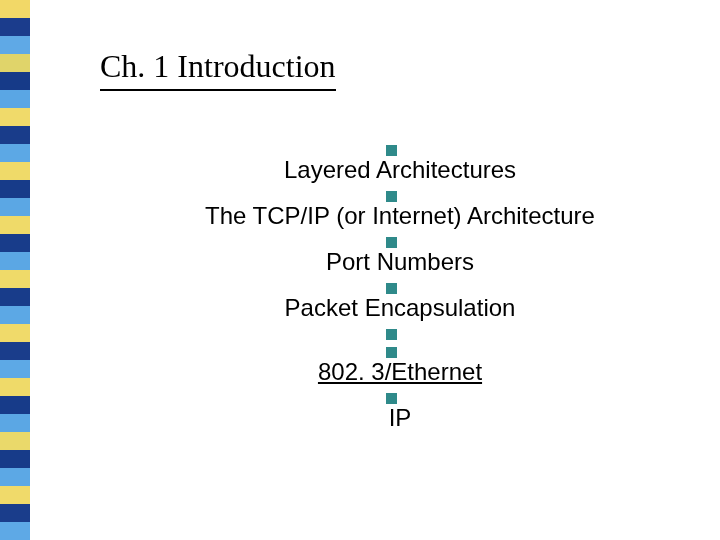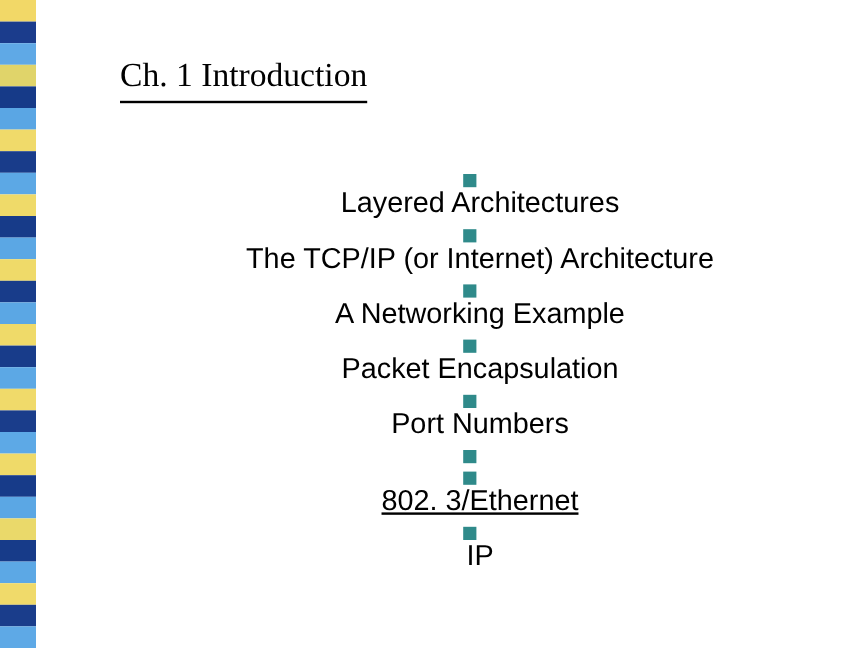--- a/index.html
+++ b/index.html
@@ -5,21 +5,21 @@
   * { margin: 0; padding: 0; box-sizing: border-box; }
   html, body { width: 720px; height: 540px; background: #fff; font-family: Arial, Helvetica, sans-serif; overflow: hidden; }
   .slide { position: relative; width: 720px; height: 540px; }
   .side-deco { position: absolute; left: 0; top: 0; width: 30px; height: 540px; }
   .seg { width: 30px; }
   .title {
     position: absolute;
     left: 100px;
     top: 48px;
     font-family: "Times New Roman", Times, serif;
-    font-size: 28px;
+    font-size: 32px;
     color: #000;
     border-bottom: 2px solid #000;
     padding-bottom: 4px;
   }
   .list { position: absolute; left: 120px; top: 145px; width: 560px; }
   .item { display: flex; align-items: center; margin-bottom: 7px; flex-direction: column; }
   .bullet {
     width: 11px; height: 11px;
     background: #2f8a8a;
     margin-right: 18px;
@@ -72,29 +72,25 @@
       <div class="item">
         <div class="bullet"></div>
         <span class="item-text">Layered Architectures</span>
       </div>
       <div class="item">
         <div class="bullet"></div>
         <span class="item-text">The TCP/IP (or Internet) Architecture</span>
       </div>
       <div class="item">
         <div class="bullet"></div>
-        <span class="item-text">A Networking Example</span>
+        <span class="item-text">Port Numbers</span>
       </div>
       <div class="item">
         <div class="bullet"></div>
         <span class="item-text">Packet Encapsulation</span>
-      </div>
-      <div class="item">
-        <div class="bullet"></div>
-        <span class="item-text">Port Numbers</span>
       </div>
       <div class="item">
         <div class="bullet"></div>
       </div>
       <div class="item">
         <div class="bullet"></div>
         <span class="item-text underlined">802. 3/Ethernet</span>
       </div>
       <div class="item">
         <div class="bullet"></div>

